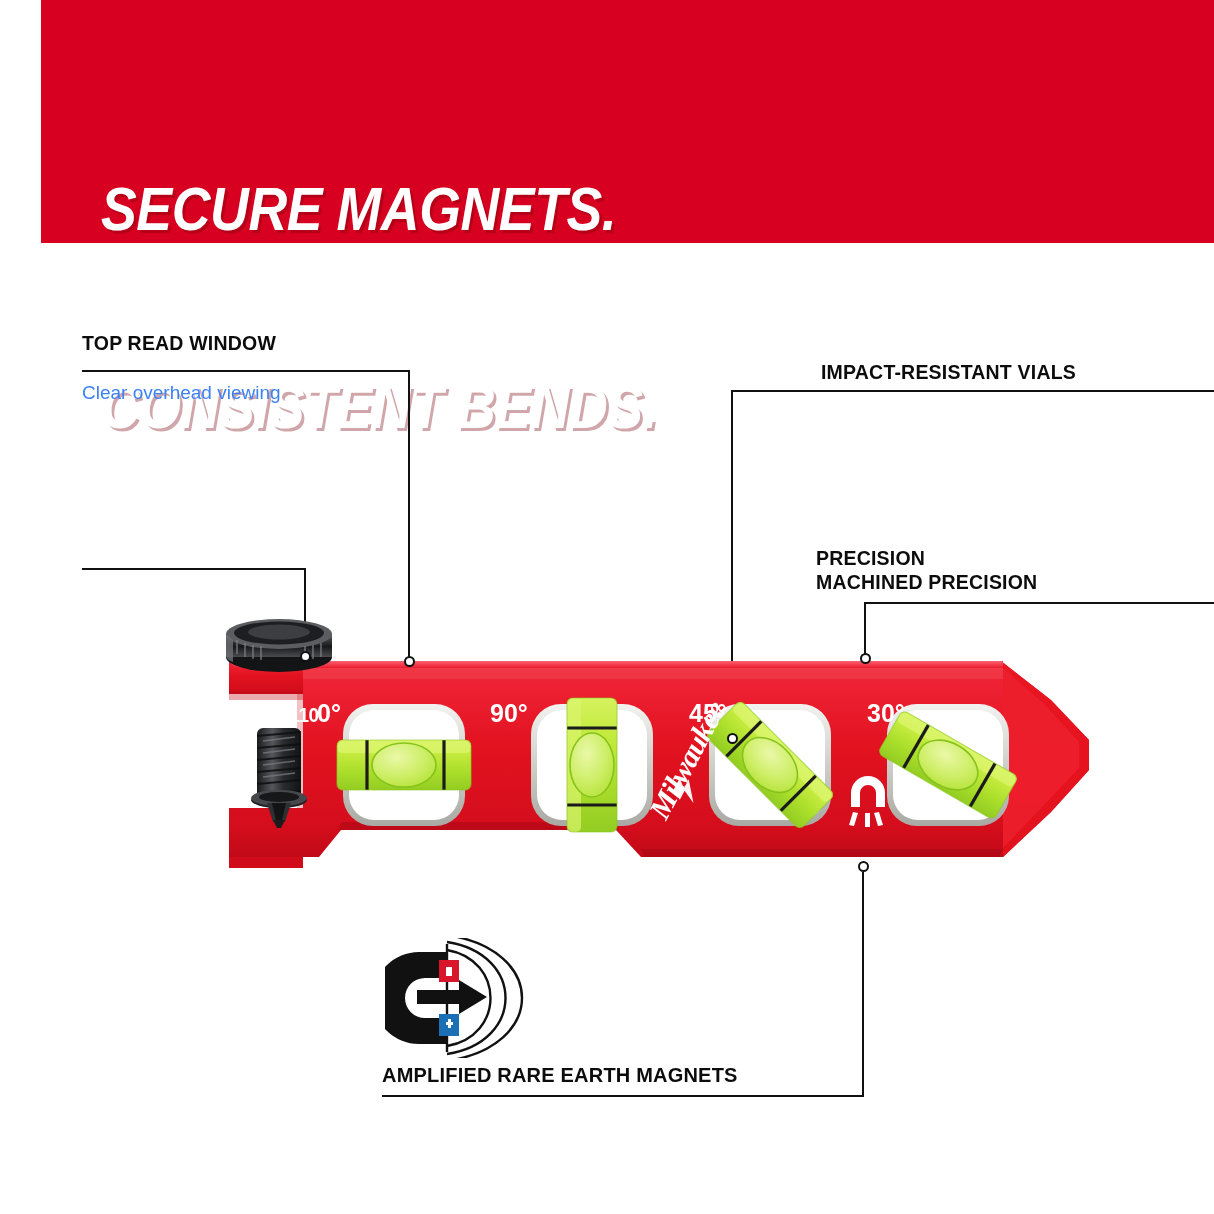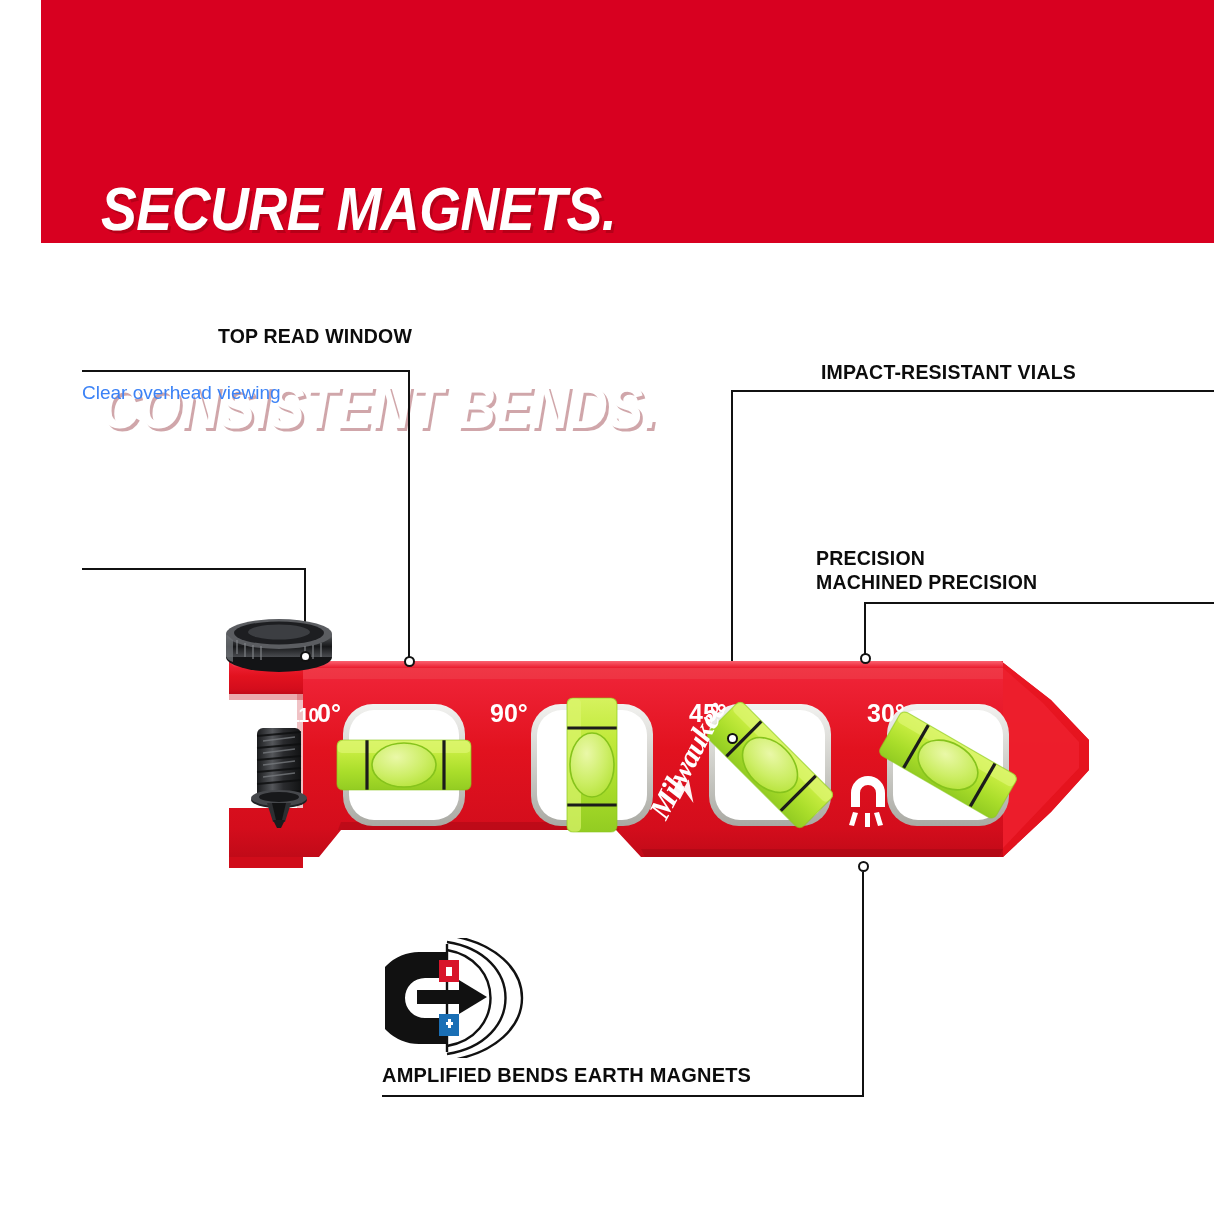--- a/index.html
+++ b/index.html
@@ -63,21 +63,21 @@
 
 <div class="page">
 
   <div class="banner">
     <div class="banner-text">
       <span class="banner-line">SECURE MAGNETS.</span>
       <span class="banner-line">CONSISTENT BENDS.</span>
     </div>
   </div>
 
-  <div class="callout" style="left:41px;top:324px;width:330px;text-align:right;">
+  <div class="callout" style="left:41px;top:331px;width:330px;">
     <div class="ttl">TOP READ WINDOW</div>
   </div>
   <div class="hline" style="left:41px;top:370px;width:328px;"></div>
   <div class="callout" style="left:41px;top:380px;width:330px;">
     <div class="sub">Clear overhead viewing</div>
   </div>
 
   <div class="vline" style="left:367px;top:370px;height:291px;"></div>
   <div class="dot" style="left:363px;top:656px;"></div>
 
@@ -340,19 +340,19 @@
       </g>
       <g>
         <rect x="54" y="76" width="20" height="22" fill="#1a6fb5"></rect>
         <rect x="61" y="84" width="7" height="3" fill="#ffffff"></rect>
         <rect x="63" y="81" width="3" height="9" fill="#ffffff"></rect>
       </g>
     </svg>
   </div>
 
   <div class="callout" style="left:341px;top:1063px;width:470px;">
-    <div class="ttl" style="font-size:20px;">AMPLIFIED BENDS EARTH MAGNETS</div>
+    <div class="ttl" style="font-size:20px;">AMPLIFIED RARE EARTH MAGNETS</div>
   </div>
   <div class="hline" style="left:341px;top:1095px;width:482px;"></div>
   <div class="vline" style="left:821px;top:872px;height:223px;"></div>
   <div class="dot" style="left:817px;top:861px;"></div>
 
 </div>
 
 </body></html>

